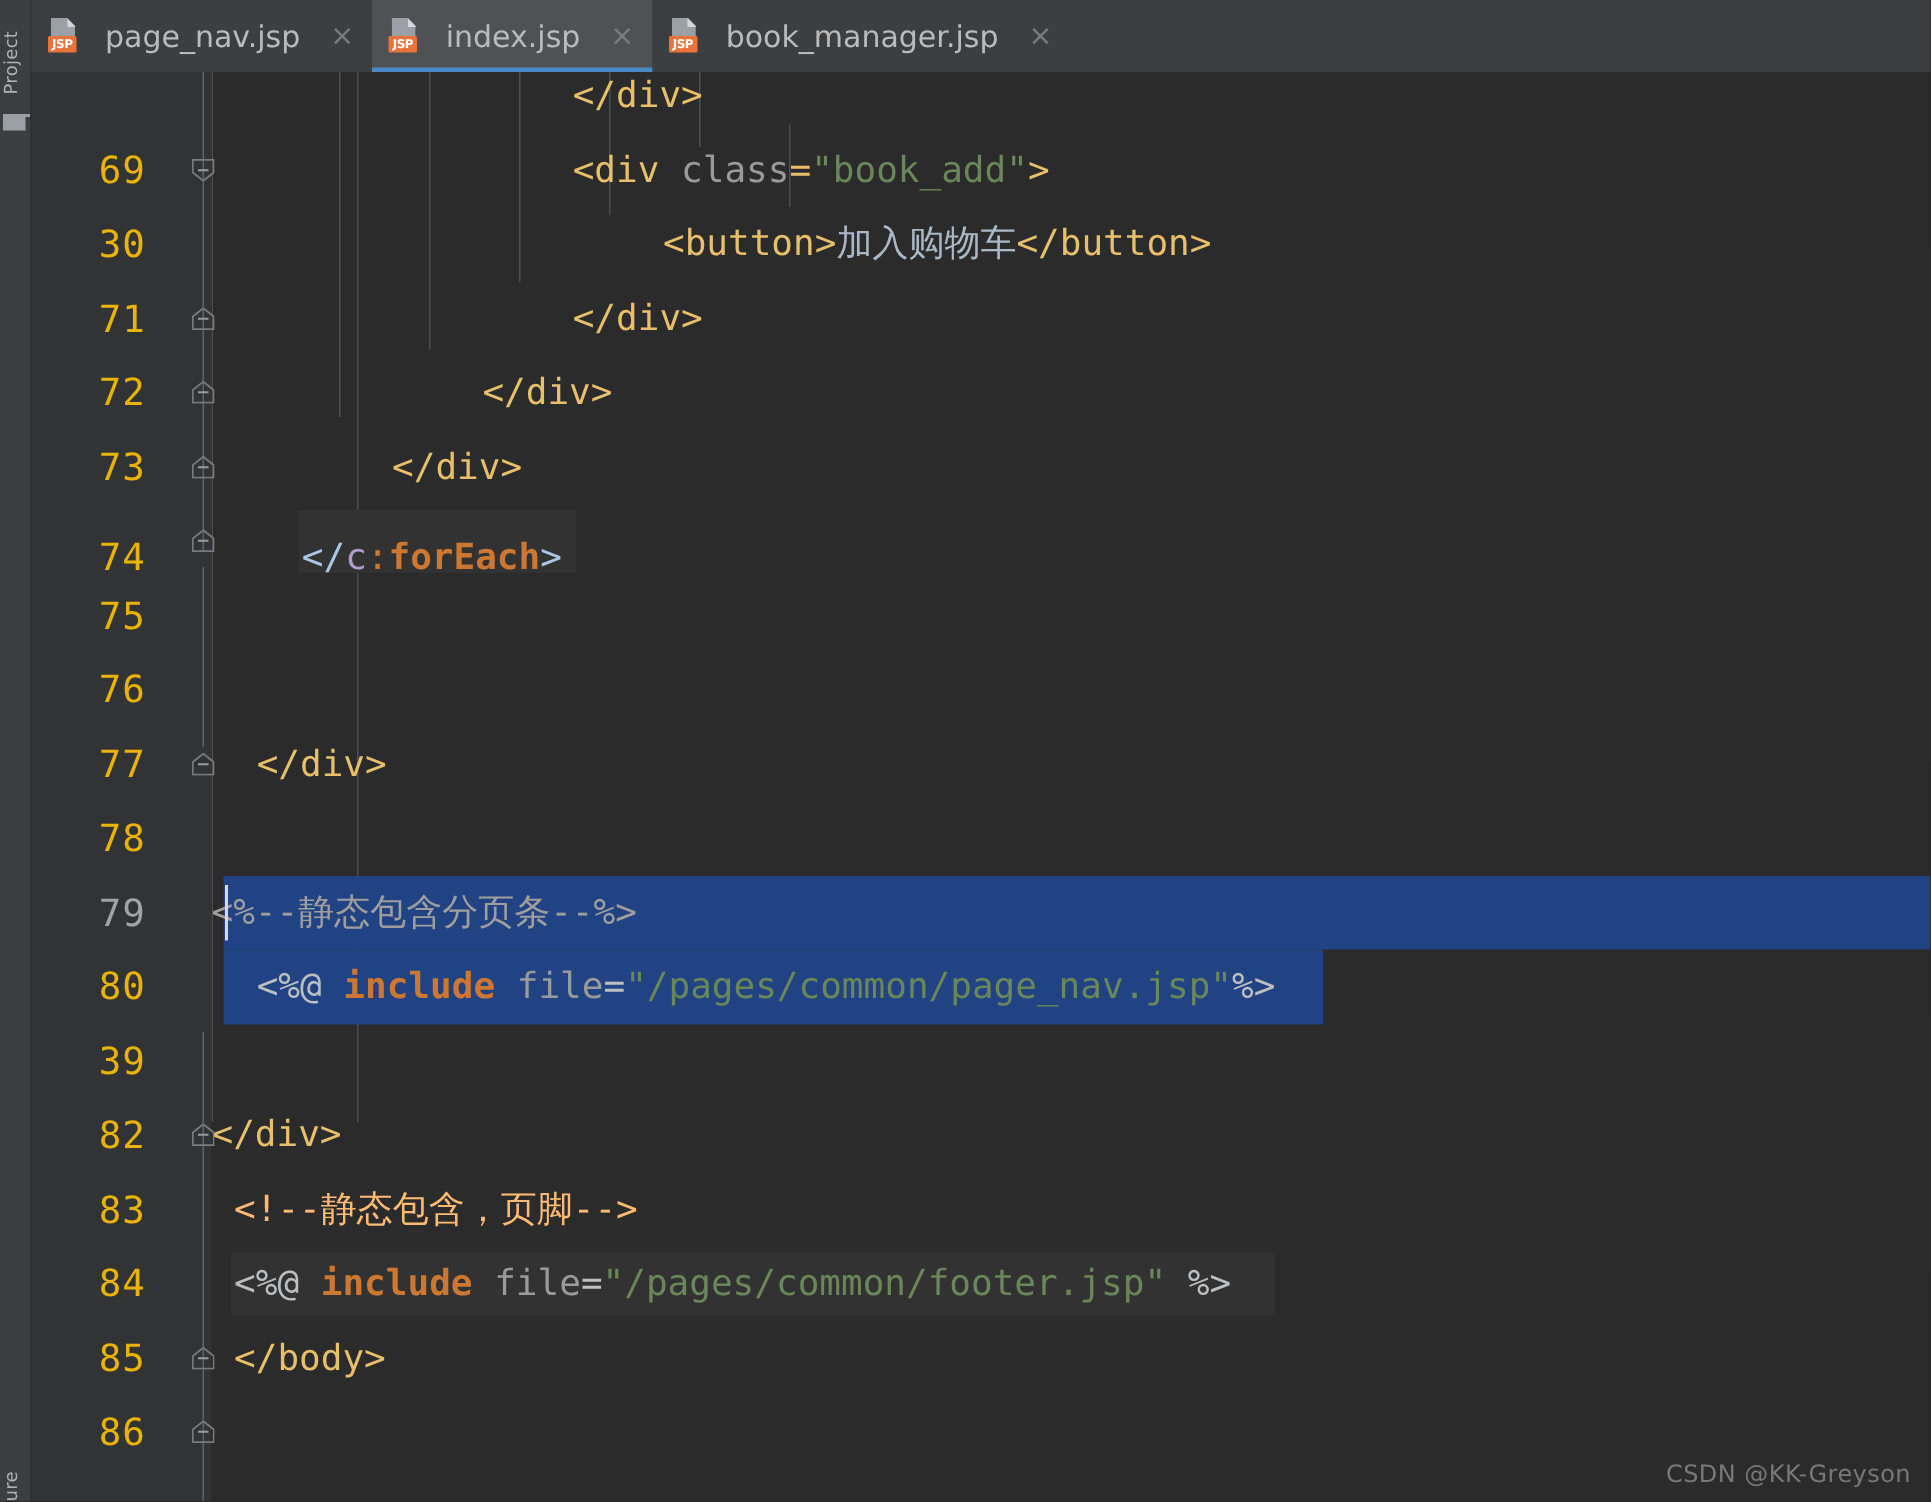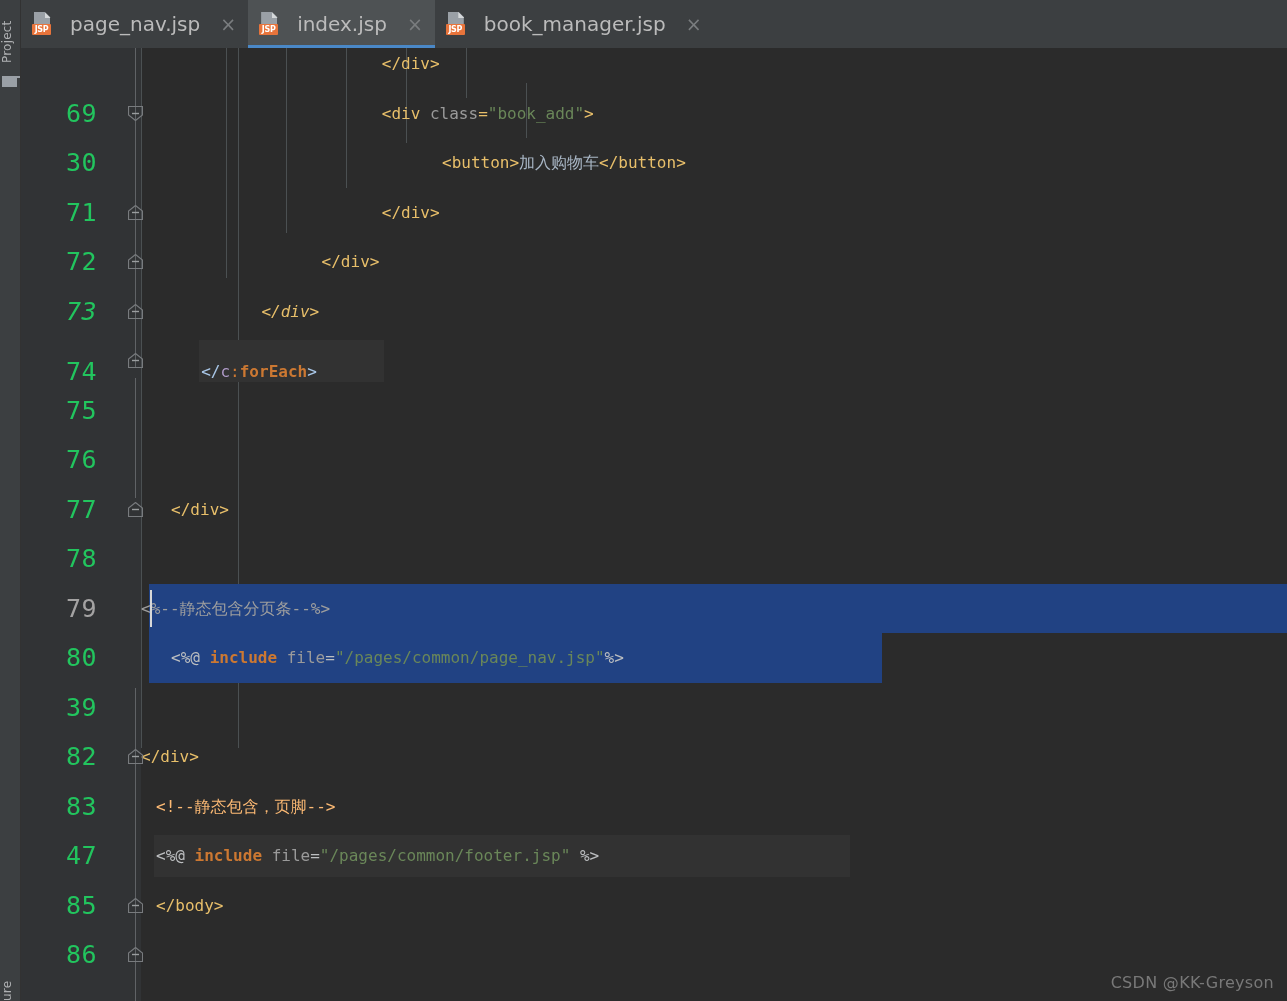--- a/index.html
+++ b/index.html
@@ -210,35 +210,35 @@
     left: 0;
     width: 1266px;
     height: 49.5px;
   }
   .lineno {
     position: absolute;
     left: 0;
     top: 0;
     width: 76px;
     text-align: right;
-    color: #22c55e;
+    color: #eab308;
     font-family: "DejaVu Sans Mono", monospace;
     font-size: 25px;
     line-height: 49.5px;
     letter-spacing: 0.5px;
   }
   .lineno.current { color: #a4a3a3; }
 
   .code {
     position: absolute;
     left: 120px;
     top: 0;
     white-space: pre;
     font-family: "DejaVu Sans Mono", monospace;
-    font-size: 16px;
+    font-size: 24px;
     line-height: 49.5px;
     letter-spacing: 0px;
   }
 
   
   .sel-band {
     position: absolute;
     background: #214283;
     z-index: 0;
   }
@@ -364,21 +364,21 @@
           <div class="code" style="left: 421px; z-index: 2;"><span class="t-tag">&lt;button&gt;</span><span class="t-text">加入购物车</span><span class="t-tag">&lt;/button&gt;</span></div>
         </div>
         <div class="row" style="top: 139.5px;">
           <div class="lineno">71</div>
           <div class="code" style="left: 360.8px; z-index: 2;"><span class="t-tag">&lt;/div&gt;</span></div>
         </div>
         <div class="row" style="top: 189px;">
           <div class="lineno">72</div>
           <div class="code" style="left: 300.6px; z-index: 2;"><span class="t-tag">&lt;/div&gt;</span></div>
         </div>
-        <div class="row" style="top: 238.5px; font-style: italic;">
+        <div class="row" style="top: 238.5px;">
           <div class="lineno">73</div>
           <div class="code" style="left: 240.4px; z-index: 2;"><span class="t-tag">&lt;/div&gt;</span></div>
         </div>
         <div class="block-bg" style="top: 292px; height: 41.5px; left: 178.2px; width: 184.6px;"></div>
         <div class="row" style="top: 299px;">
           <div class="lineno">74</div>
           <div class="code" style="left: 180.2px; z-index: 2;"><span class="t-brk">&lt;/</span><span class="t-ns">c</span><span class="t-colon">:</span><span class="t-cname">forEach</span><span class="t-brk">&gt;</span></div>
         </div>
         <div class="row" style="top: 337.5px;">
           <div class="lineno">75</div>
@@ -414,21 +414,21 @@
         <div class="row" style="top: 684px;">
           <div class="lineno">82</div>
           <div class="code" style="left: 120px; z-index: 2;"><span class="t-tag">&lt;/div&gt;</span></div>
         </div>
         <div class="row" style="top: 733.5px;">
           <div class="lineno">83</div>
           <div class="code" style="left: 135.05px; z-index: 2;"><span class="t-comment">&lt;!--静态包含，页脚--&gt;</span></div>
         </div>
         <div class="block-bg" style="top: 787px; height: 41.5px; left: 133.05px; width: 696.3px;"></div>
         <div class="row" style="top: 783px;">
-          <div class="lineno">47</div>
+          <div class="lineno">84</div>
           <div class="code" style="left: 135.05px; z-index: 2;"><span class="t-jsp">&lt;%@ </span><span class="t-kw">include</span><span class="t-jsp"> </span><span class="t-attr">file</span><span class="t-jsp">=</span><span class="t-val">"</span><span class="t-val">/pages/common/footer.jsp</span><span class="t-val">"</span><span class="t-jsp"> %&gt;</span></div>
         </div>
         <div class="row" style="top: 832.5px;">
           <div class="lineno">85</div>
           <div class="code" style="left: 135.05px; z-index: 2;"><span class="t-tag">&lt;/body&gt;</span></div>
         </div>
         <div class="row" style="top: 882px;">
           <div class="lineno">86</div>
         </div>
       </div>

